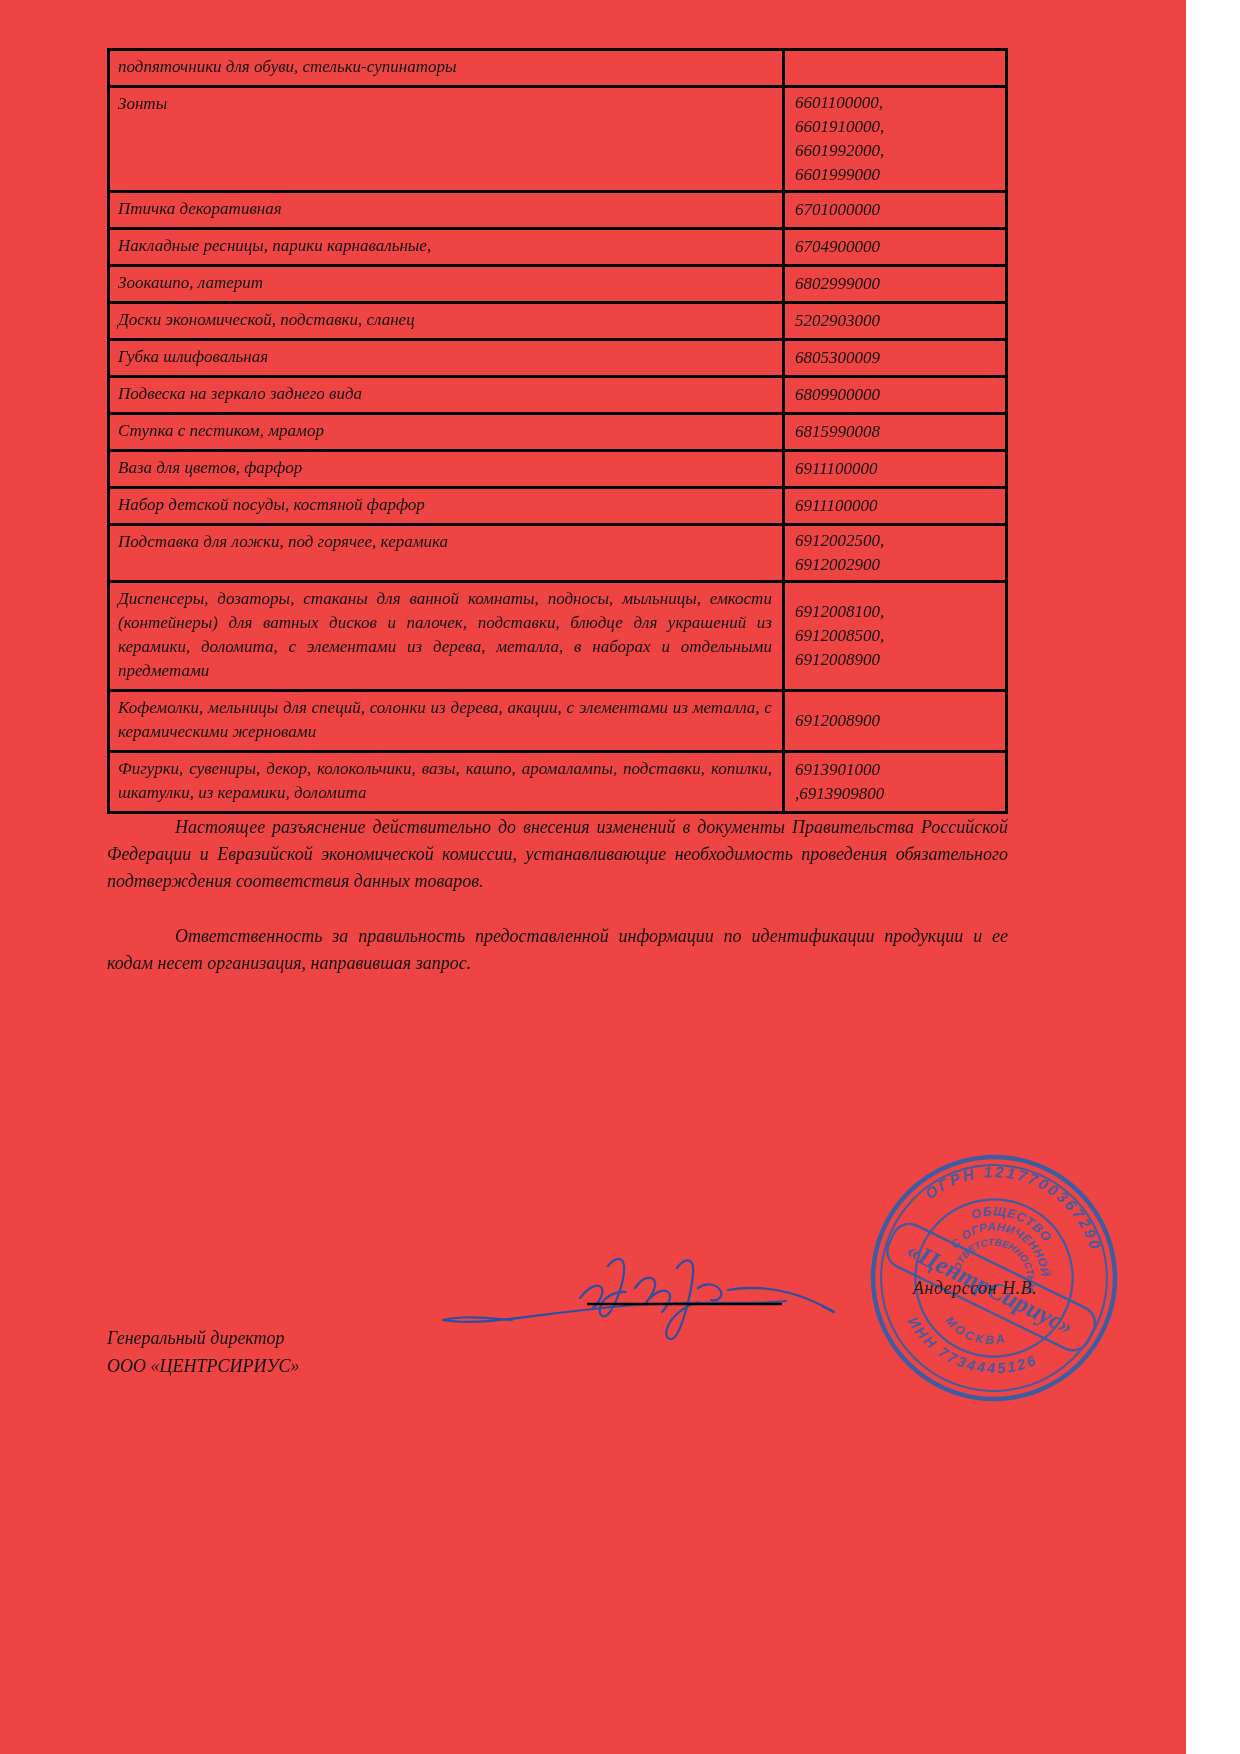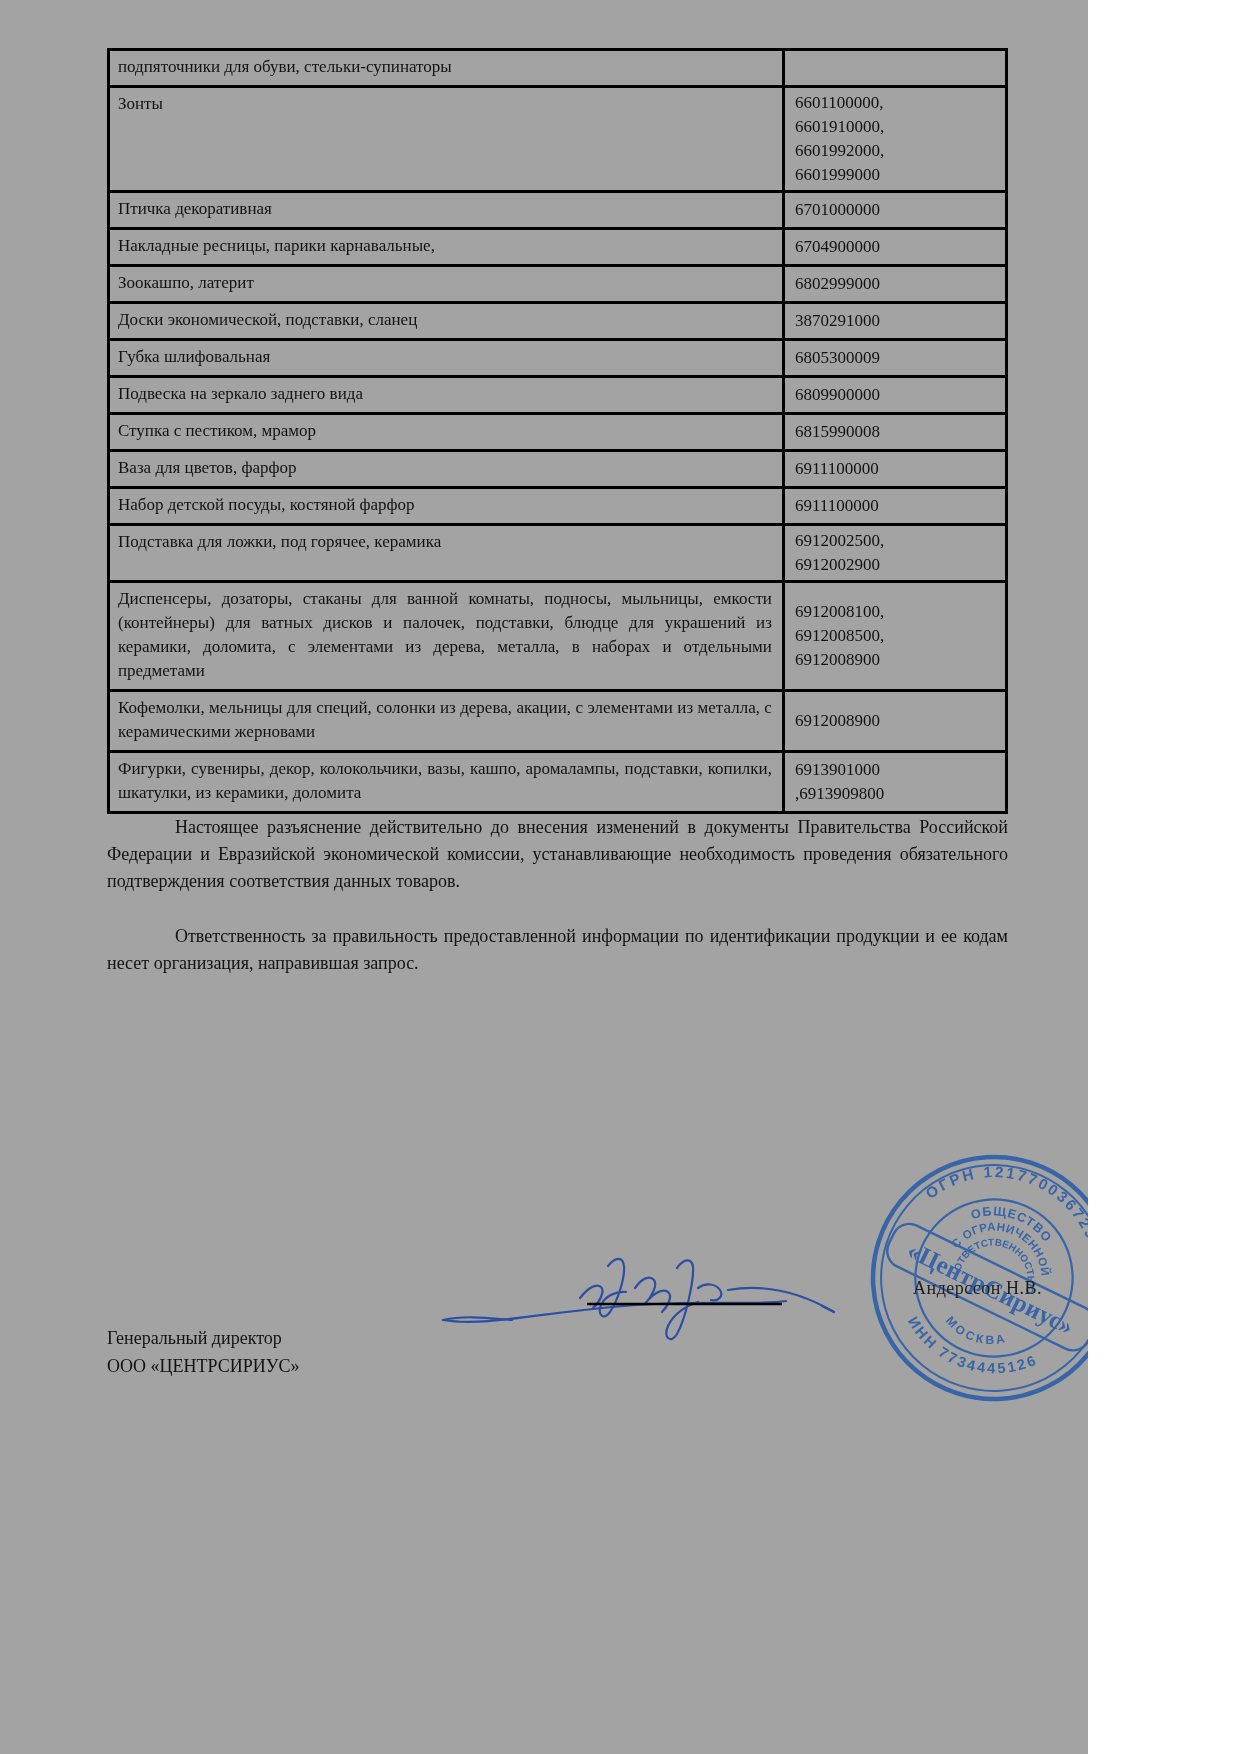--- a/index.html
+++ b/index.html
@@ -1,22 +1,23 @@
 <!DOCTYPE html>
 <html><head>
 <meta charset="utf-8">
 <style>
   html,body { margin:0; padding:0; background:#ffffff; }
   .page {
     position:relative;
-    width:1088px; height:1754px;
-    background:#a3a3a3;
+    width:1186px; height:1754px;
+    background:#ef4444;
     font-family:"Liberation Serif","DejaVu Serif",serif;
     color:#121212;
     overflow:hidden;
+    font-style:italic;
   }
   .content { position:absolute; left:107px; top:48px; width:901px; }
   table.codes-table { border-collapse:collapse; width:100%; table-layout:fixed; }
   table.codes-table td {
     border:3px solid #000;
     font-size:17px;
     line-height:24px;
   }
   td.desc {
     width:76%;
@@ -80,21 +81,21 @@
         <tr>
           <td class="desc">Накладные ресницы, парики карнавальные,</td>
           <td class="code">6704900000</td>
         </tr>
         <tr>
           <td class="desc">Зоокашпо, латерит</td>
           <td class="code">6802999000</td>
         </tr>
         <tr>
           <td class="desc">Доски экономической, подставки, сланец</td>
-          <td class="code">3870291000</td>
+          <td class="code">5202903000</td>
         </tr>
         <tr>
           <td class="desc">Губка шлифовальная</td>
           <td class="code">6805300009</td>
         </tr>
         <tr>
           <td class="desc">Подвеска на зеркало заднего вида</td>
           <td class="code">6809900000</td>
         </tr>
         <tr>

